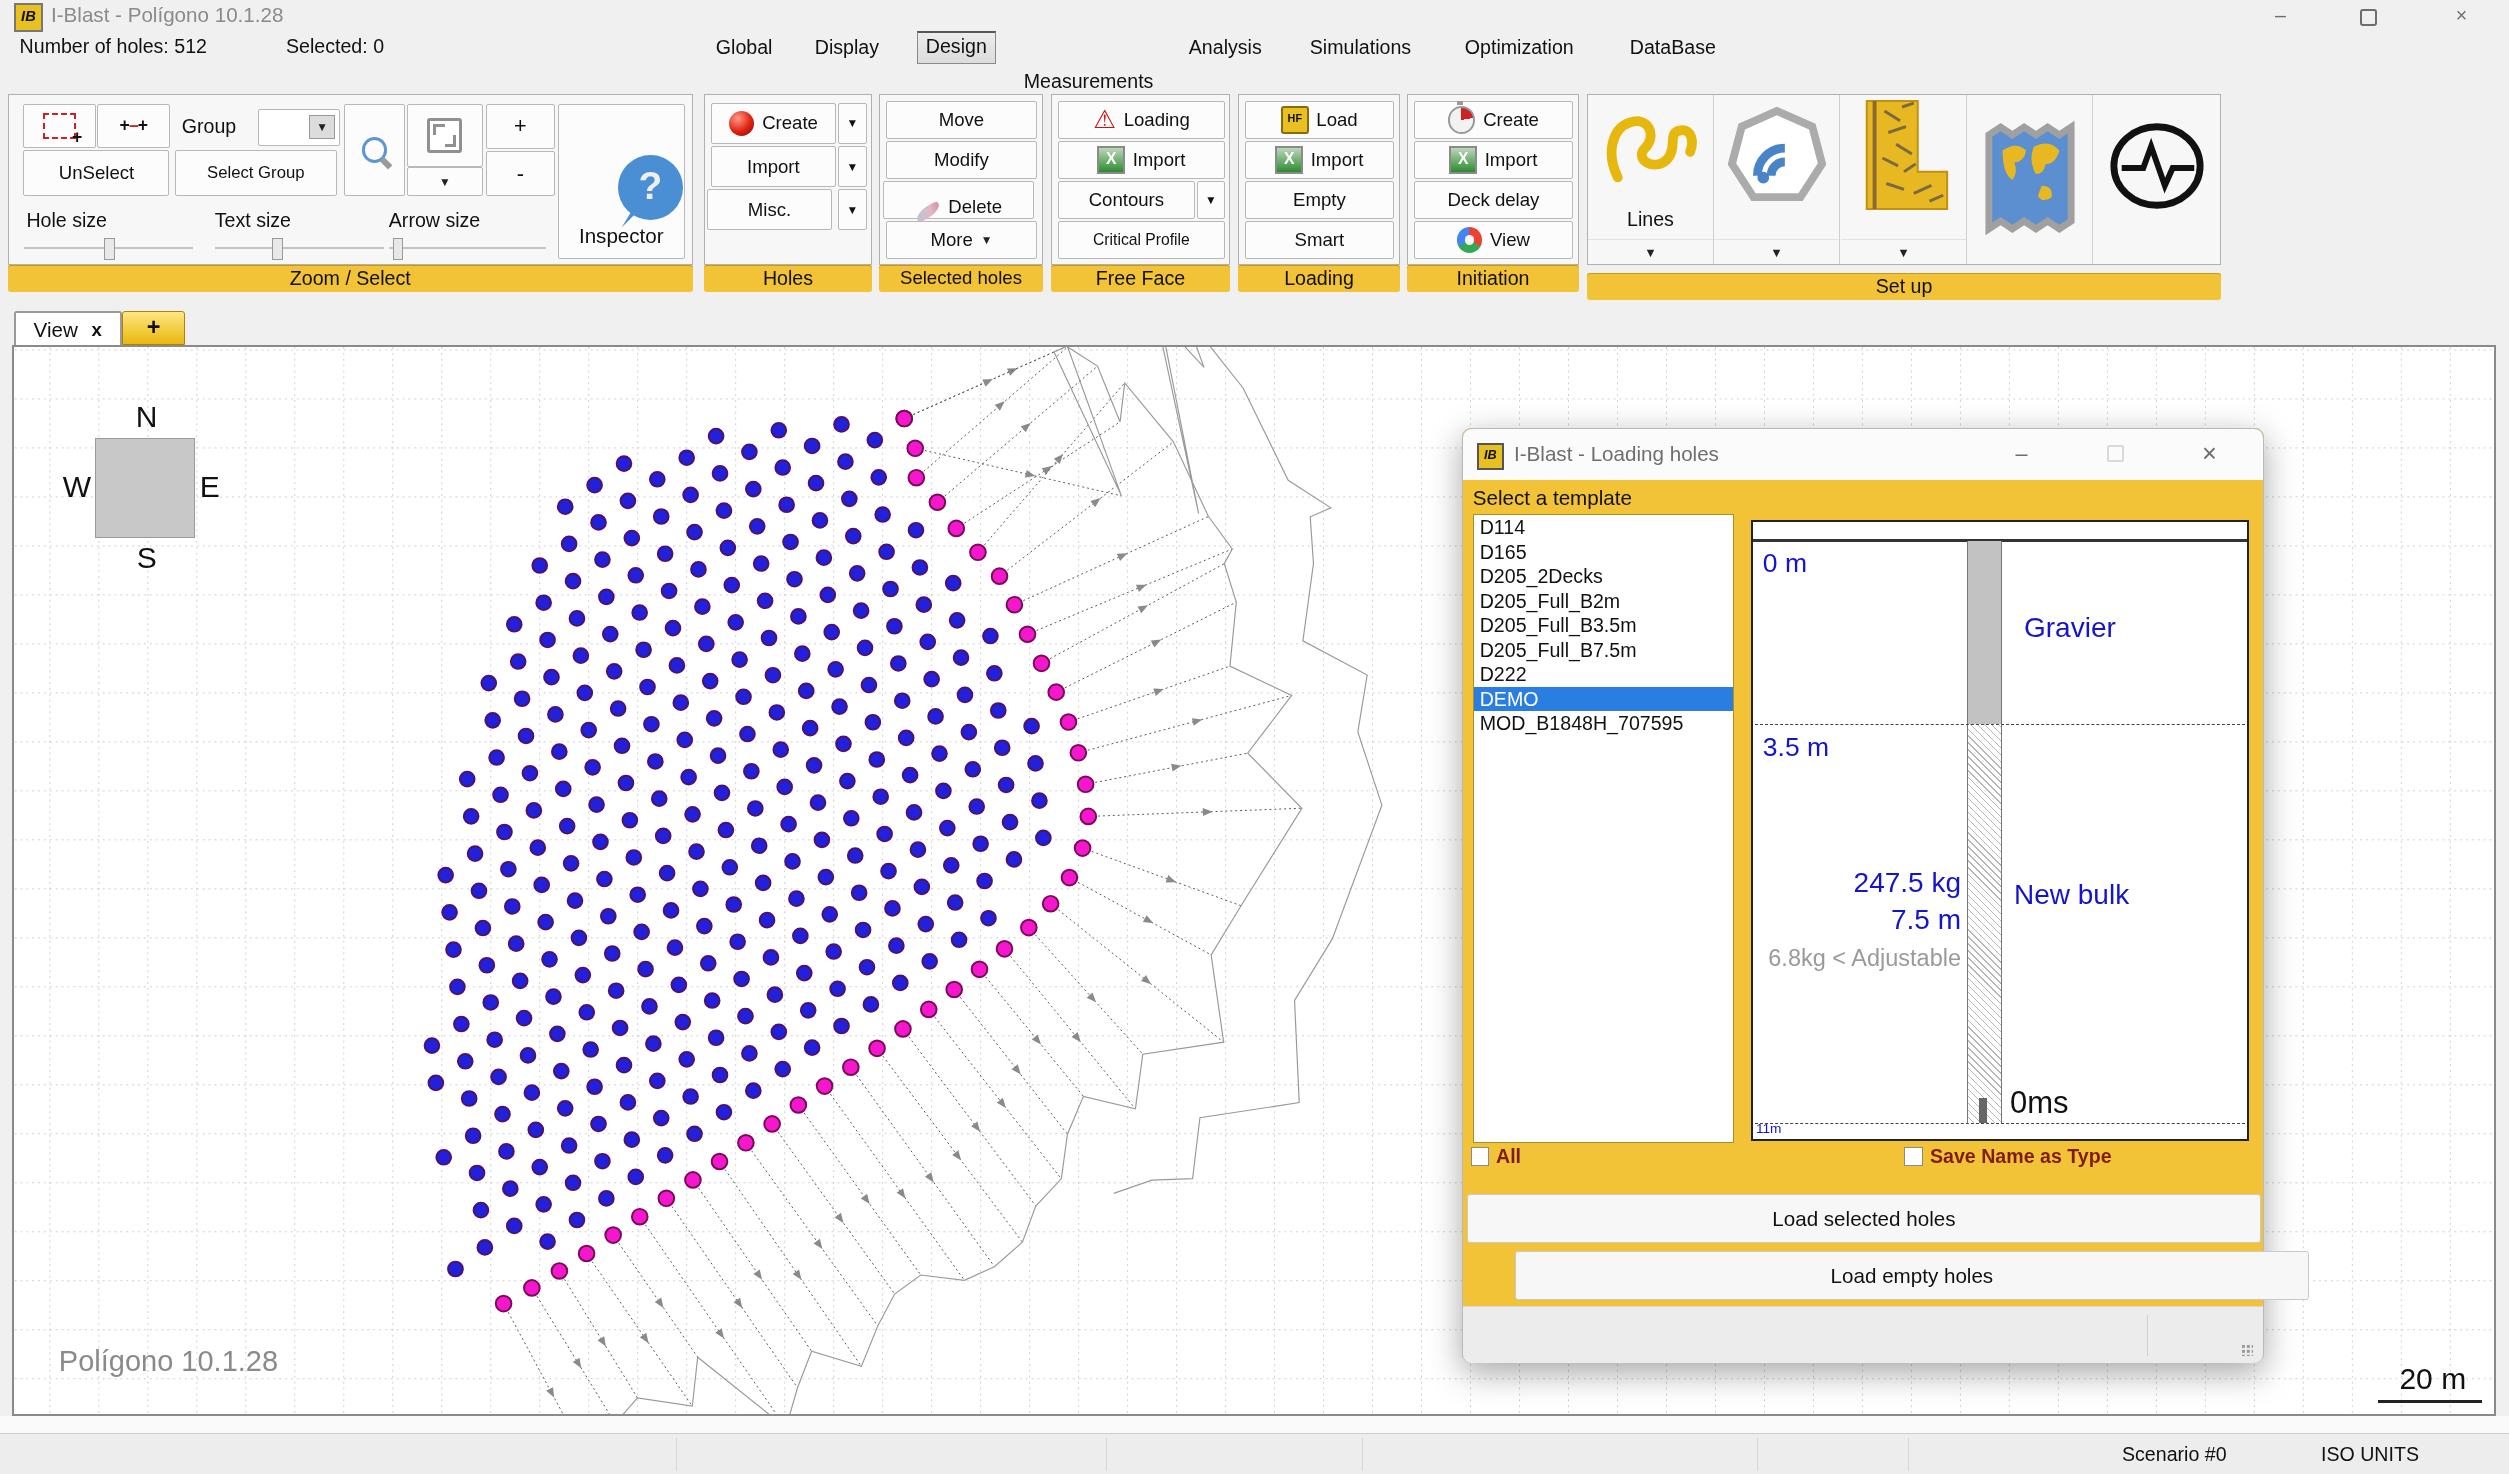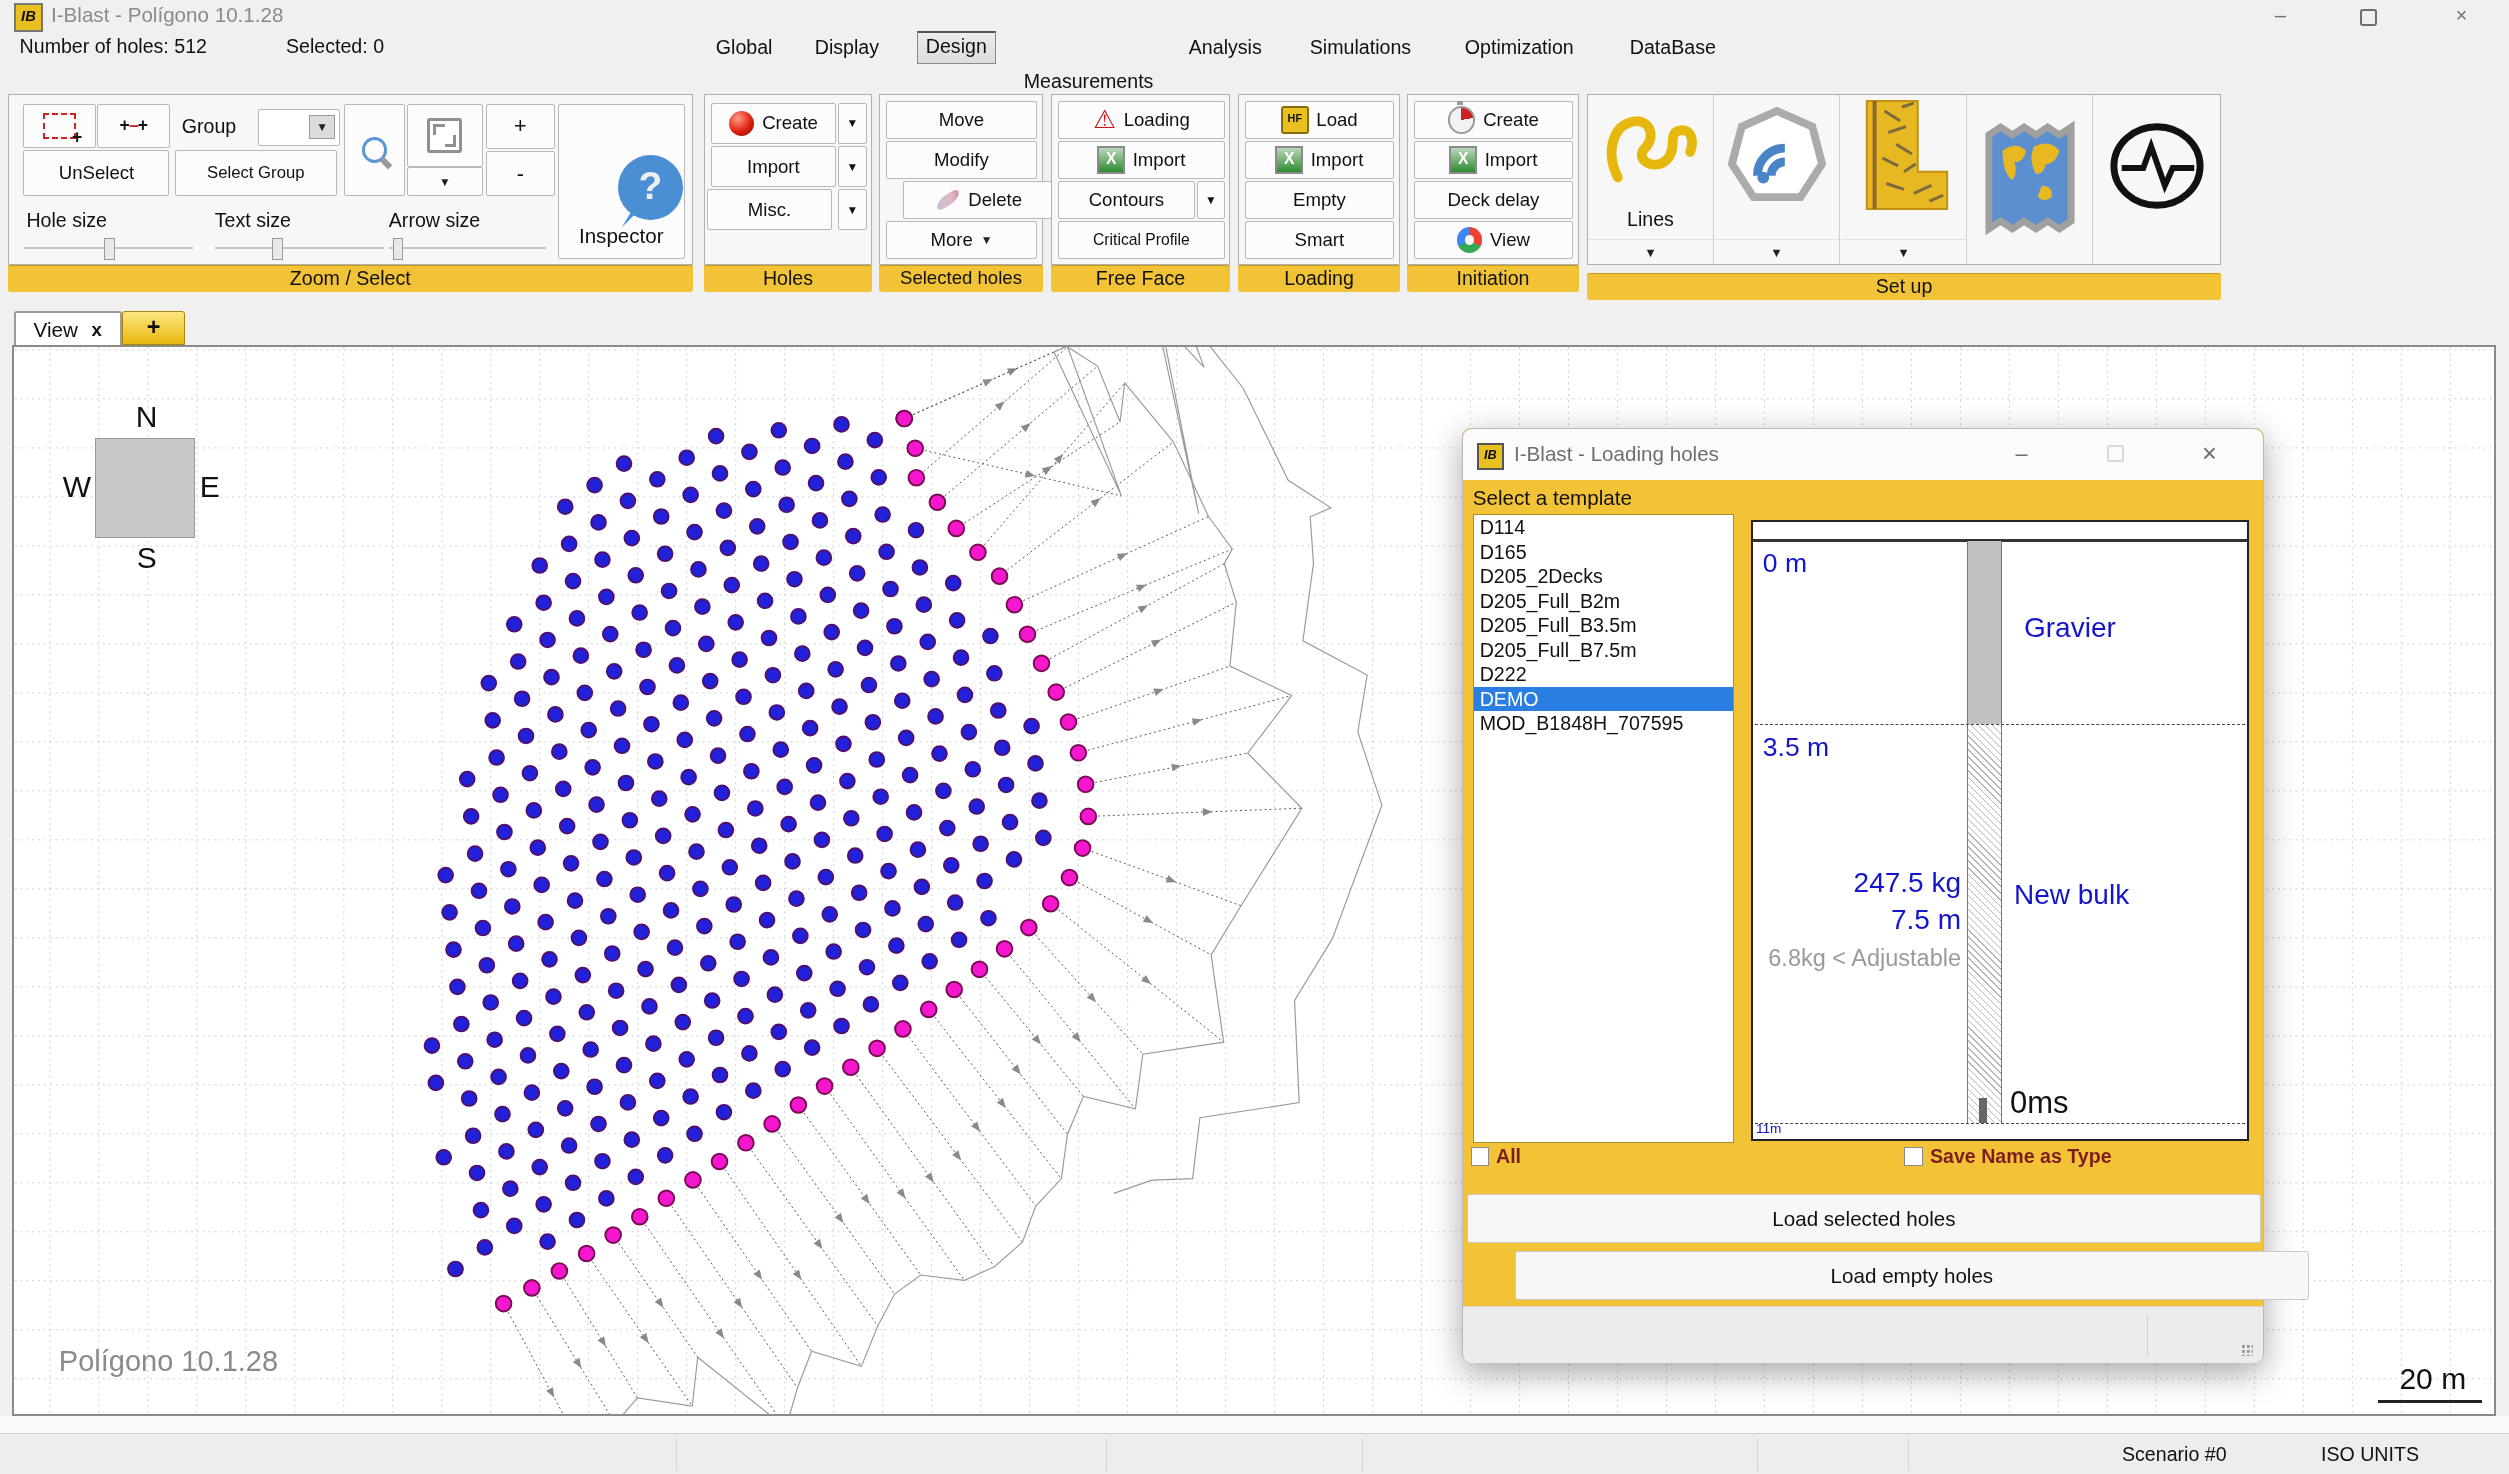--- a/index.html
+++ b/index.html
@@ -230,21 +230,21 @@
           <span>▼</span>
         </div>
     </div>
     <div class="rfooter" style="width:168px;">Holes</div>
   </div>
 
   <div class="rgroup" style="left:879px;width:164px;">
     <div class="rbody" style="width:162px;height:169px;">
       <div class="rbtn" style="left:5.9px;top:5.9px;width:149px;height:36px;">Move</div>
       <div class="rbtn" style="left:5.9px;top:46px;width:149px;height:36px;">Modify</div>
-      <div class="rbtn" style="left:23px;top:86px;width:149px;height:36px;">
+      <div class="rbtn" style="left:3px;top:86px;width:149px;height:36px;align-items:flex-end;">
           <span class="ico-feather"></span>
           <span>Delete</span>
         </div>
       <div class="rbtn" style="left:5.9px;top:126px;width:149px;height:36px;">
           <span>More</span>
           <span class="caret">▼</span>
         </div>
     </div>
     <div class="rfooter" style="width:164px;font-size:18.6px;">Selected holes</div>
   </div>

